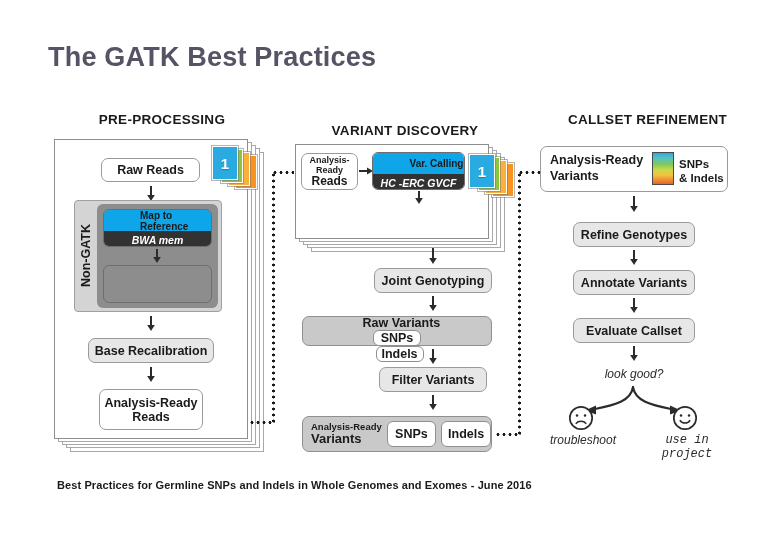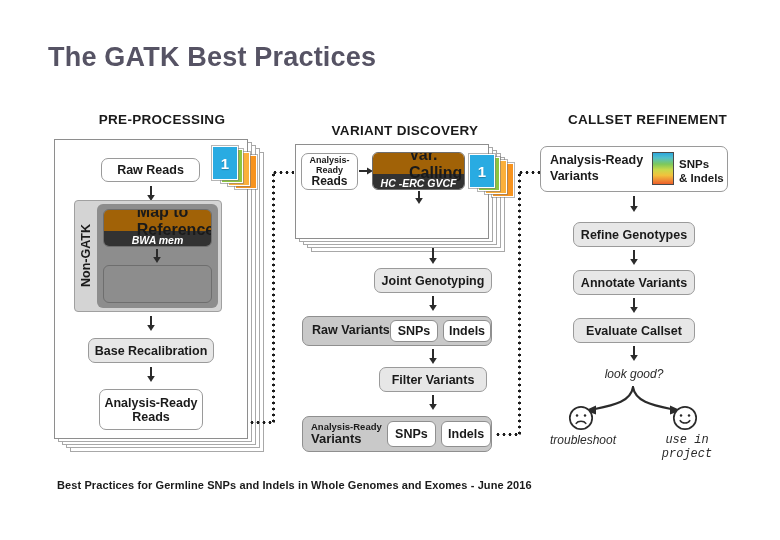--- a/index.html
+++ b/index.html
@@ -80,23 +80,23 @@
   }
   .nongatk-inner{
     position:absolute;box-sizing:border-box;
     background:#8d8d8d;border-radius:6px;
   }
   .tool{
     position:absolute;box-sizing:border-box;border-radius:6px;
     overflow:hidden;border:1px solid #6e6e6e;
   }
   .tool-name{
-    box-sizing:border-box;height:21px;background:#a16207;
-    display:flex;align-items:center;justify-content:center;
-    font-size:16px;font-weight:bold;color:#1a1a1a;padding-left:36px;
+    box-sizing:border-box;height:21px;background:#0ea5e9;
+    display:flex;align-items:center;justify-content:center;
+    font-size:10px;font-weight:bold;color:#1a1a1a;padding-left:36px;
   }
   .tool-sub{
     box-sizing:border-box;height:17px;background:#323232;
     display:flex;align-items:center;justify-content:center;
     font-size:10.5px;font-style:italic;font-weight:bold;color:#ffffff;
   }
 
   
   .combo{
     position:absolute;box-sizing:border-box;
@@ -269,21 +269,21 @@
   </div>
 
   <div class="rbox gray" style="position:absolute;left:374px;top:268px;width:118px;height:25px;">Joint Genotyping</div>
   <div class="arrow" style="left:427px;top:296px;">
     <svg width="12" height="15" viewBox="0 0 12 15">
         <line x1="6" y1="0" x2="6" y2="10" stroke="#2b2b2b" stroke-width="2"></line>
         <polygon points="6,15 2.2,9 9.8,9" fill="#2b2b2b"></polygon>
       </svg>
   </div>
 
-  <div class="combo" style="left:302px;top:316px;width:190px;height:30px;">
+  <div class="combo" style="left:302px;top:316px;width:190px;height:30px;flex-direction:column;">
     <span class="combo-label" style="margin-left:9px;width:78px;">Raw Variants</span>
     <span class="pill" style="width:48px;height:22px;">SNPs</span>
     <span class="pill" style="width:48px;height:22px;margin-left:5px;">Indels</span>
   </div>
 
   <div class="arrow" style="left:427px;top:349px;">
     <svg width="12" height="15" viewBox="0 0 12 15">
         <line x1="6" y1="0" x2="6" y2="10" stroke="#2b2b2b" stroke-width="2"></line>
         <polygon points="6,15 2.2,9 9.8,9" fill="#2b2b2b"></polygon>
       </svg>

